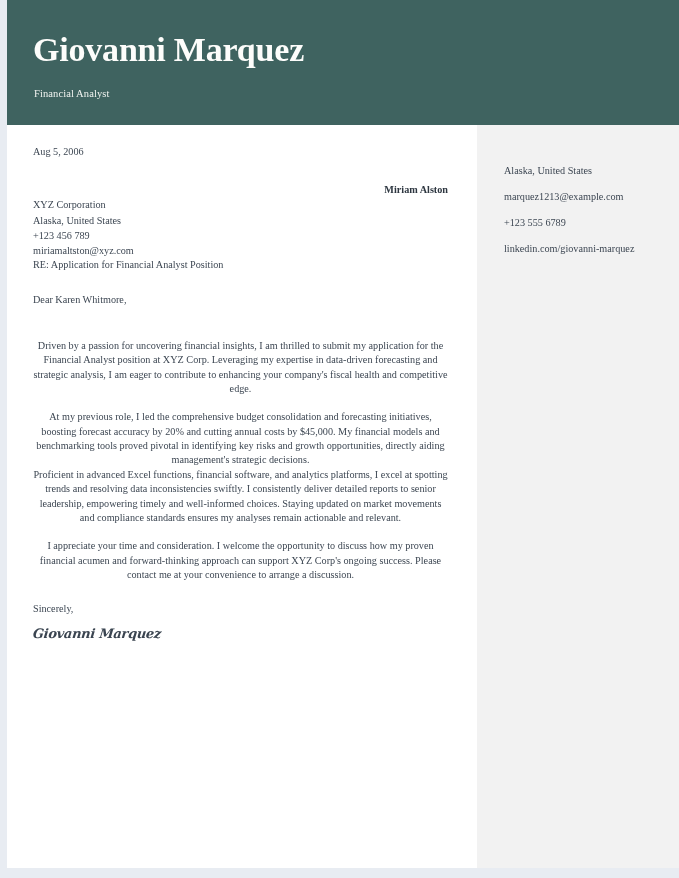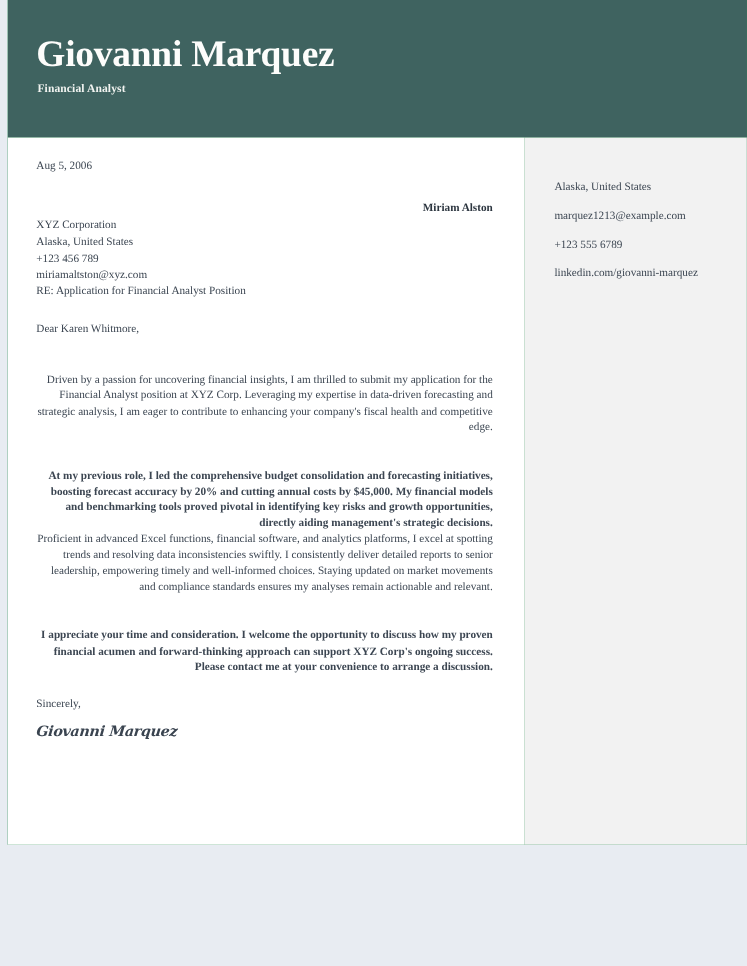--- a/index.html
+++ b/index.html
@@ -11,22 +11,22 @@
     width: 679px;
     height: 878px;
     font-family: "Liberation Serif", "DejaVu Serif", serif;
     overflow: hidden;
   }
   .page {
     position: absolute;
     left: 7px;
     top: 0;
     width: 672px;
-    height: 768px;
-    background: #15803d;
+    height: 868px;
+    background: #0ea5e9;
     overflow: hidden;
   }
   .header {
     position: absolute;
     left: 0;
     top: 0;
     width: 672px;
     height: 125px;
     background: #3f6360;
   }
@@ -37,23 +37,23 @@
     font-size: 34px;
     font-weight: 700;
     color: #fdfdfb;
     letter-spacing: -0.2px;
     line-height: 1.15;
     white-space: nowrap;
   }
   .header-title {
     position: absolute;
     left: 27px;
-    top: 76px;
+    top: 88px;
     font-size: 10.5px;
-    font-weight: 700;
+    font-weight: 400;
     color: #f2f4f1;
     letter-spacing: 0.1px;
   }
   .sidebar {
     position: absolute;
     left: 470px;
     top: 125px;
     width: 202px;
     height: 743px;
     background: #f2f2f2;
@@ -114,25 +114,24 @@
     color: #3c4652;
     line-height: 1.4;
   }
   .body-block {
     margin-top: 32px;
   }
   .para {
     font-size: 10.2px;
     color: #3c4652;
     line-height: 1.41;
-    text-align: right;
+    text-align: center;
   }
   .para-gap {
-    margin-top: 30px;
-    font-weight: bold;
+    margin-top: 14px;
   }
   .closing {
     margin-top: 20px;
     font-size: 10.2px;
     color: #3c4652;
     line-height: 1.4;
   }
   .signature {
     margin-top: 9px;
     font-size: 13px;

